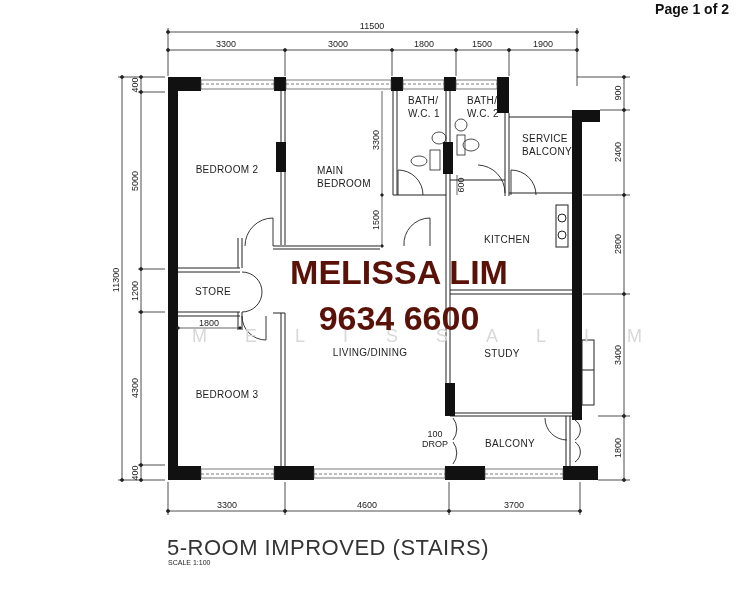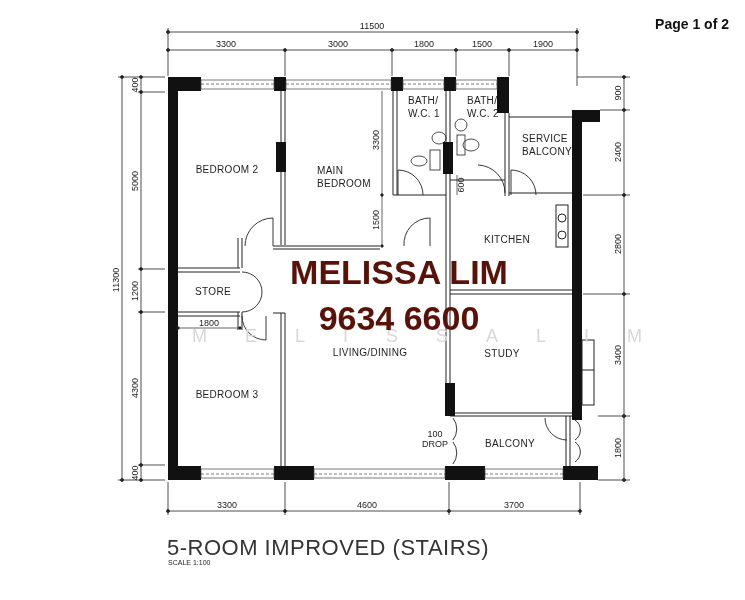--- a/index.html
+++ b/index.html
@@ -1,17 +1,17 @@
 <!DOCTYPE html>
 <html><head>
   <meta charset="utf-8">
   <style>
     html, body { margin: 0; padding: 0; background: #ffffff; }
     body { width: 745px; height: 600px; position: relative; overflow: hidden; font-family: "Liberation Sans", sans-serif; }
-    .page-indicator { position: absolute; right: 16px; top: 16px; font-weight: bold; font-size: 14px; color: #111; }
+    .page-indicator { position: absolute; right: 16px; top: 1px; font-weight: bold; font-size: 14px; color: #111; }
     svg.plan { position: absolute; left: 0; top: 0; }
     .dim { font-family: "Liberation Sans", sans-serif; font-size: 9px; fill: #222; }
     .room { font-family: "Liberation Sans", sans-serif; font-size: 10px; fill: #222; letter-spacing: 0.3px; }
     .title { font-family: "Liberation Sans", sans-serif; font-size: 22px; fill: #333; font-weight: normal; letter-spacing: 0.5px; }
     .scale { font-family: "Liberation Sans", sans-serif; font-size: 7px; fill: #222; }
     .wm-main { font-family: "Liberation Sans", sans-serif; font-weight: bold; font-size: 34px; fill: #5a1208; }
     .wm-faint { font-family: "Liberation Sans", sans-serif; font-size: 18px; fill: #d8d8d8; letter-spacing: 38px; }
   </style>
 </head>
 <body>

